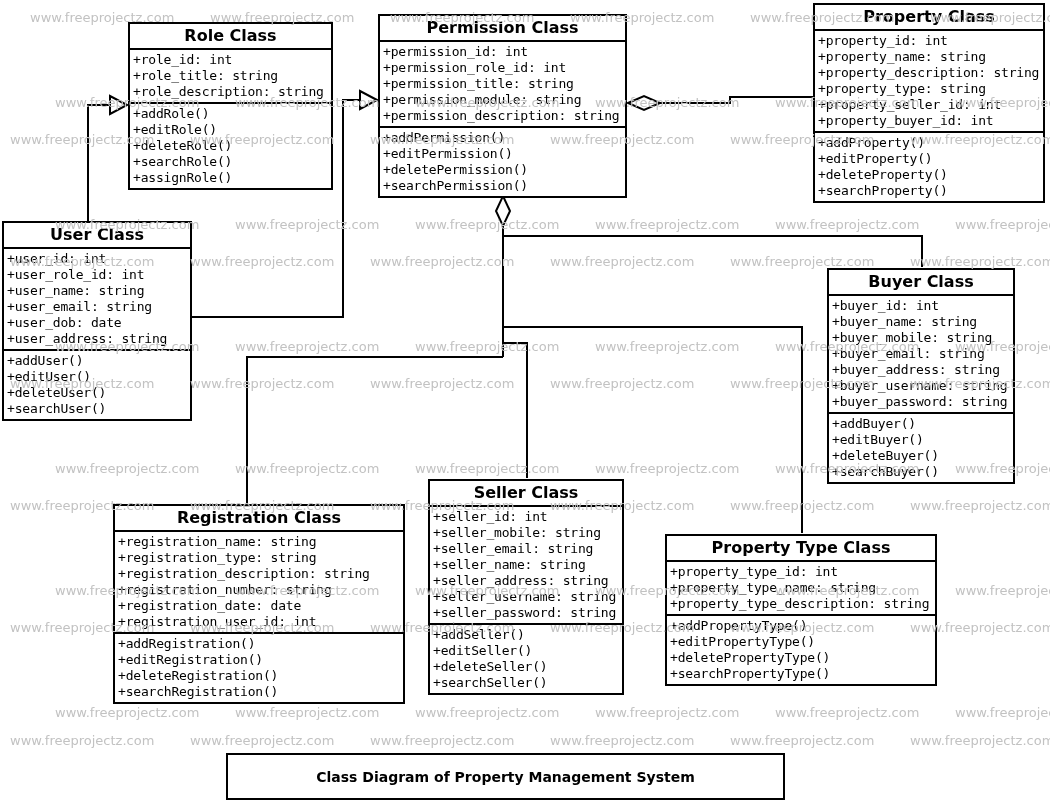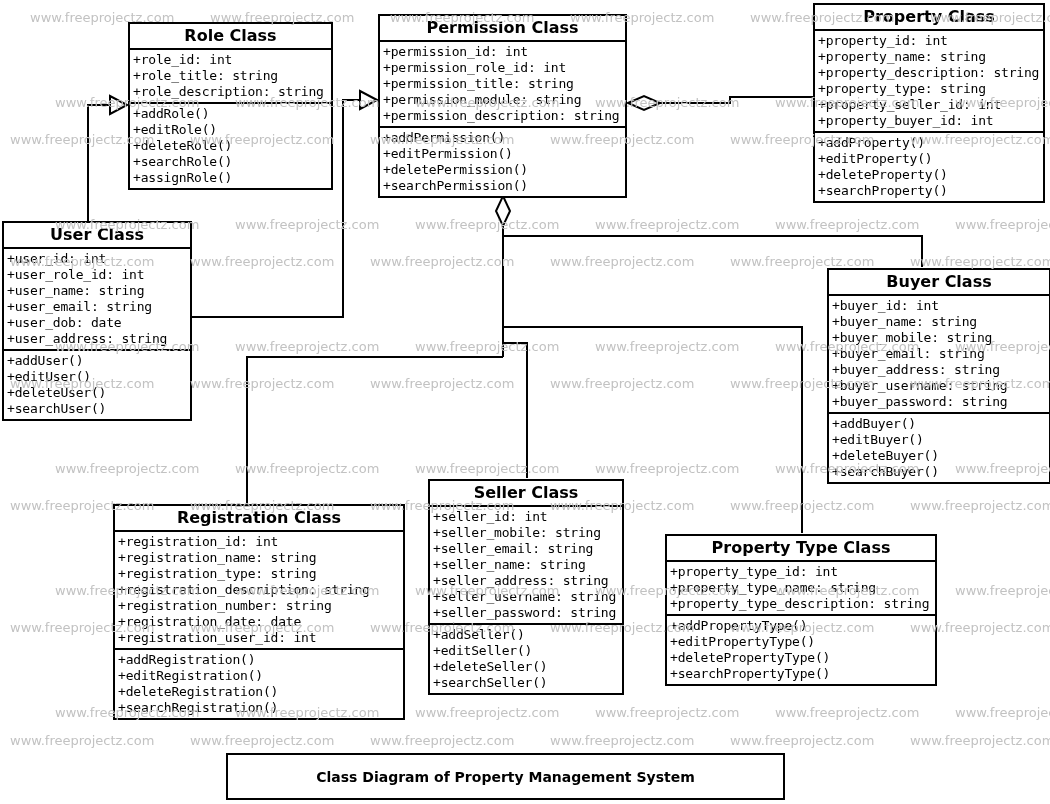--- a/index.html
+++ b/index.html
@@ -117,42 +117,41 @@
           <div class="member-row">+user_dob: date</div>
           <div class="member-row">+user_address: string</div>
         </div>
         <div class="class-section methods">
           <div class="member-row">+addUser()</div>
           <div class="member-row">+editUser()</div>
           <div class="member-row">+deleteUser()</div>
           <div class="member-row">+searchUser()</div>
         </div>
       </div>
-      <div class="class-box" style="left: 827px; top: 268px; width: 224px;">
+      <div class="class-box" style="left: 827px; top: 268px; width: 188px;">
         <div class="class-title">Buyer Class</div>
         <div class="class-section attrs">
           <div class="member-row">+buyer_id: int</div>
           <div class="member-row">+buyer_name: string</div>
           <div class="member-row">+buyer_mobile: string</div>
           <div class="member-row">+buyer_email: string</div>
           <div class="member-row">+buyer_address: string</div>
           <div class="member-row">+buyer_username: string</div>
           <div class="member-row">+buyer_password: string</div>
         </div>
         <div class="class-section methods">
           <div class="member-row">+addBuyer()</div>
           <div class="member-row">+editBuyer()</div>
           <div class="member-row">+deleteBuyer()</div>
           <div class="member-row">+searchBuyer()</div>
         </div>
       </div>
       <div class="class-box" style="left: 113px; top: 504px; width: 292px;">
         <div class="class-title">Registration Class</div>
         <div class="class-section attrs">
-          <div class="member-row">+registration_id: int</div>
           <div class="member-row">+registration_name: string</div>
           <div class="member-row">+registration_type: string</div>
           <div class="member-row">+registration_description: string</div>
           <div class="member-row">+registration_number: string</div>
           <div class="member-row">+registration_date: date</div>
           <div class="member-row">+registration_user_id: int</div>
         </div>
         <div class="class-section methods">
           <div class="member-row">+addRegistration()</div>
           <div class="member-row">+editRegistration()</div>

